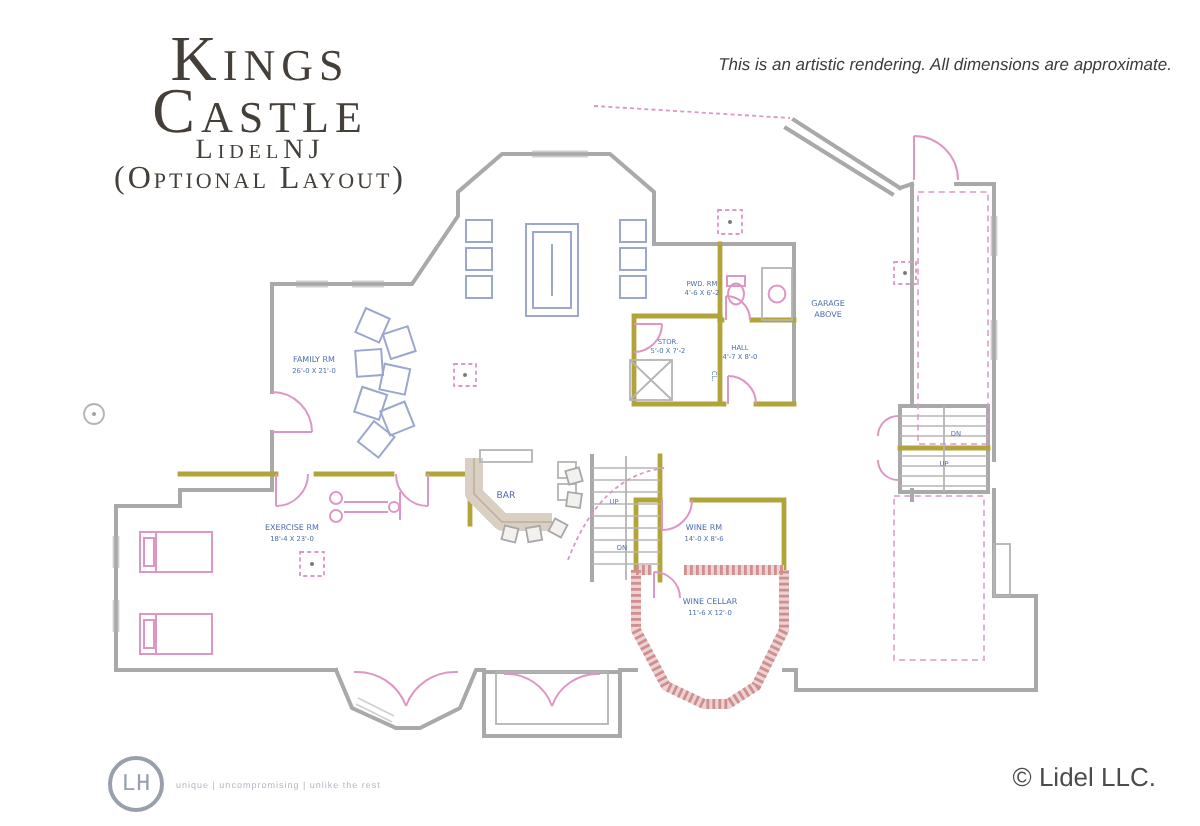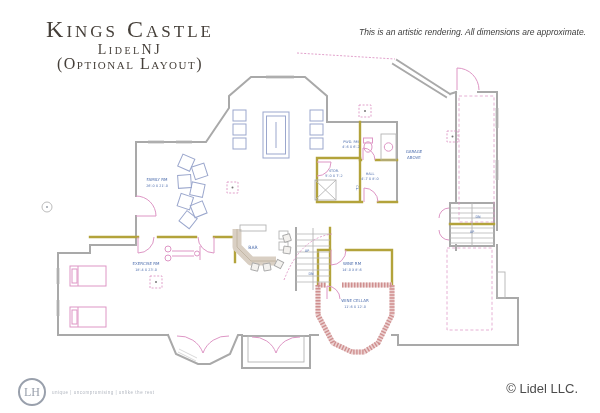--- a/index.html
+++ b/index.html
@@ -1,21 +1,21 @@
 <!DOCTYPE html>
 <html style="--wall: #a9a9a9; --wall_accent: #b3a33b; --door: #de96c5; --brick: #cf8f8f; --brick_light: #ecd2d2; --label: #4f6fae; --furniture: #9ba7cd; --counter: #d9cfc3; --title: #453f39; --footer_text: #23252c; --logo: #99a0ac;"><head>
 <meta charset="utf-8">
 <style>
   html,body{margin:0;padding:0;background:#e8e8e8;}
   .page{position:relative;width:600px;height:413px;background:#ffffff;overflow:hidden;
         font-family:"Liberation Sans",sans-serif;margin:0 auto;}
   
   .title-block{position:absolute;left:28px;top:16px;width:204px;text-align:center;
                color:var(--title);font-family:"Liberation Serif",serif;font-variant:small-caps;}
-  .title{font-size:24px;letter-spacing:3px;line-height:26px;}
+  .title{font-size:32px;letter-spacing:3px;line-height:26px;}
   .subtitle{font-size:14px;letter-spacing:2.5px;line-height:15px;}
   .subtitle2{font-size:16px;letter-spacing:1.5px;line-height:14px;}
   .disclaimer{position:absolute;right:14px;top:24px;text-align:center;font-style:italic;
               font-size:8.5px;color:#3c3c3c;line-height:17px;}
   
   .plan{position:absolute;left:0;top:0;}
   .w{stroke:var(--wall);stroke-width:2;fill:none;stroke-linecap:square;}
   .wt{stroke:#b4b4b4;stroke-width:.9;fill:none;}
   .win{stroke:#cfcfcf;stroke-width:.8;fill:none;}
   .y{stroke:var(--wall_accent);stroke-width:2.4;fill:none;stroke-linecap:square;}
@@ -29,21 +29,21 @@
   .bar-line{stroke:#bdb09d;stroke-width:.8;fill:none;}
   .st{stroke:#a8a8a8;stroke-width:.9;fill:#f3f1ee;}
   .tread{stroke:#b6b6b6;stroke-width:.8;fill:none;}
   .lbl{fill:var(--label);font-size:4px;text-anchor:middle;font-family:"DejaVu Sans",sans-serif;}
   .lbl2{fill:var(--label);font-size:4.6px;text-anchor:middle;font-family:"DejaVu Sans",sans-serif;}
   .lbl3{fill:var(--label);font-size:3.4px;text-anchor:middle;font-family:"DejaVu Sans",sans-serif;}
   
   .logo{position:absolute;left:18px;bottom:7px;display:flex;align-items:center;gap:6px;}
   .logo-circle{width:24px;height:24px;border:2px solid var(--logo);border-radius:50%;
                color:var(--logo);display:flex;align-items:center;justify-content:center;
-               font-family:Liberation Serif, serif;font-size:12px;letter-spacing:0;}
+               font-family:Liberation Mono, monospace;font-size:12px;letter-spacing:0;margin-left:36px;}
   .logo-name{font-family:"Liberation Serif",serif;font-variant:small-caps;font-size:15px;
              letter-spacing:2px;color:var(--logo);line-height:15px;}
   .logo-tag{font-size:4.5px;color:#b2b7c0;letter-spacing:.5px;text-align:center;margin-top:1px;}
   .address{position:absolute;left:188px;bottom:15px;font-size:10.5px;font-weight:bold;
            color:var(--footer_text);letter-spacing:.2px;}
   .address .sep{color:#6a6d78;padding:0 6px;font-weight:normal;}
   .copyright{position:absolute;right:22px;bottom:17px;font-size:13px;color:#4c4c4c;}
 </style>
 </head>
 <body>

